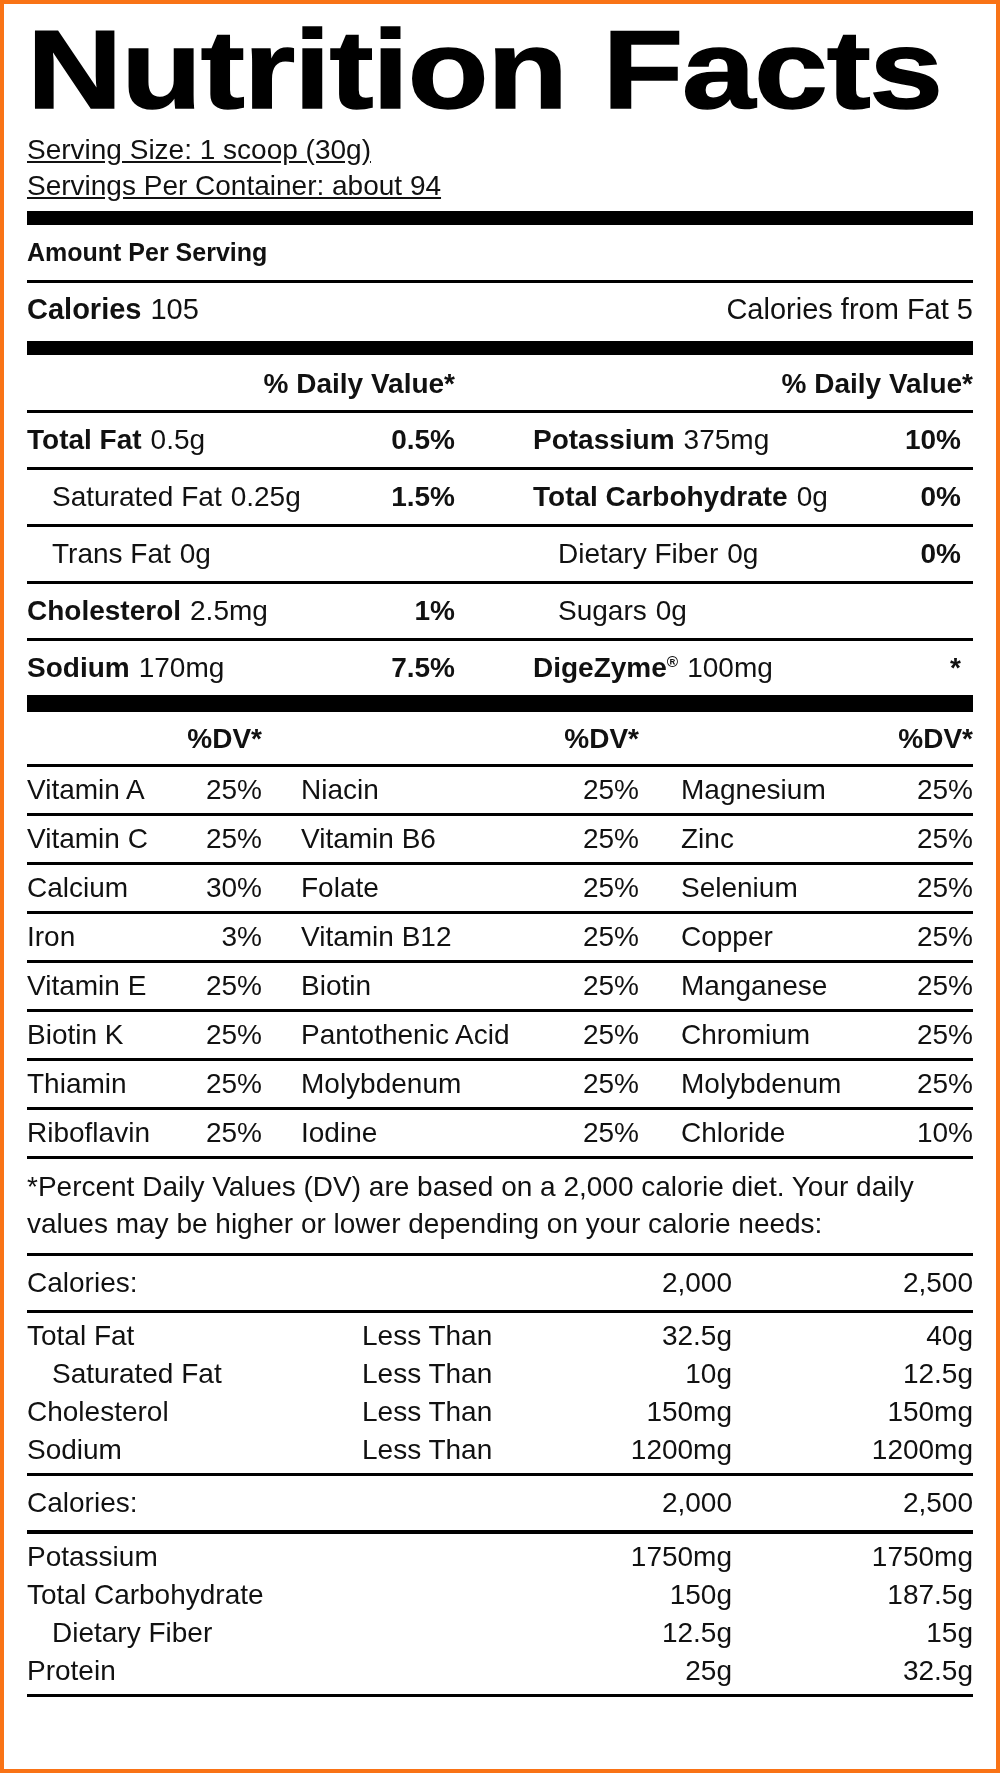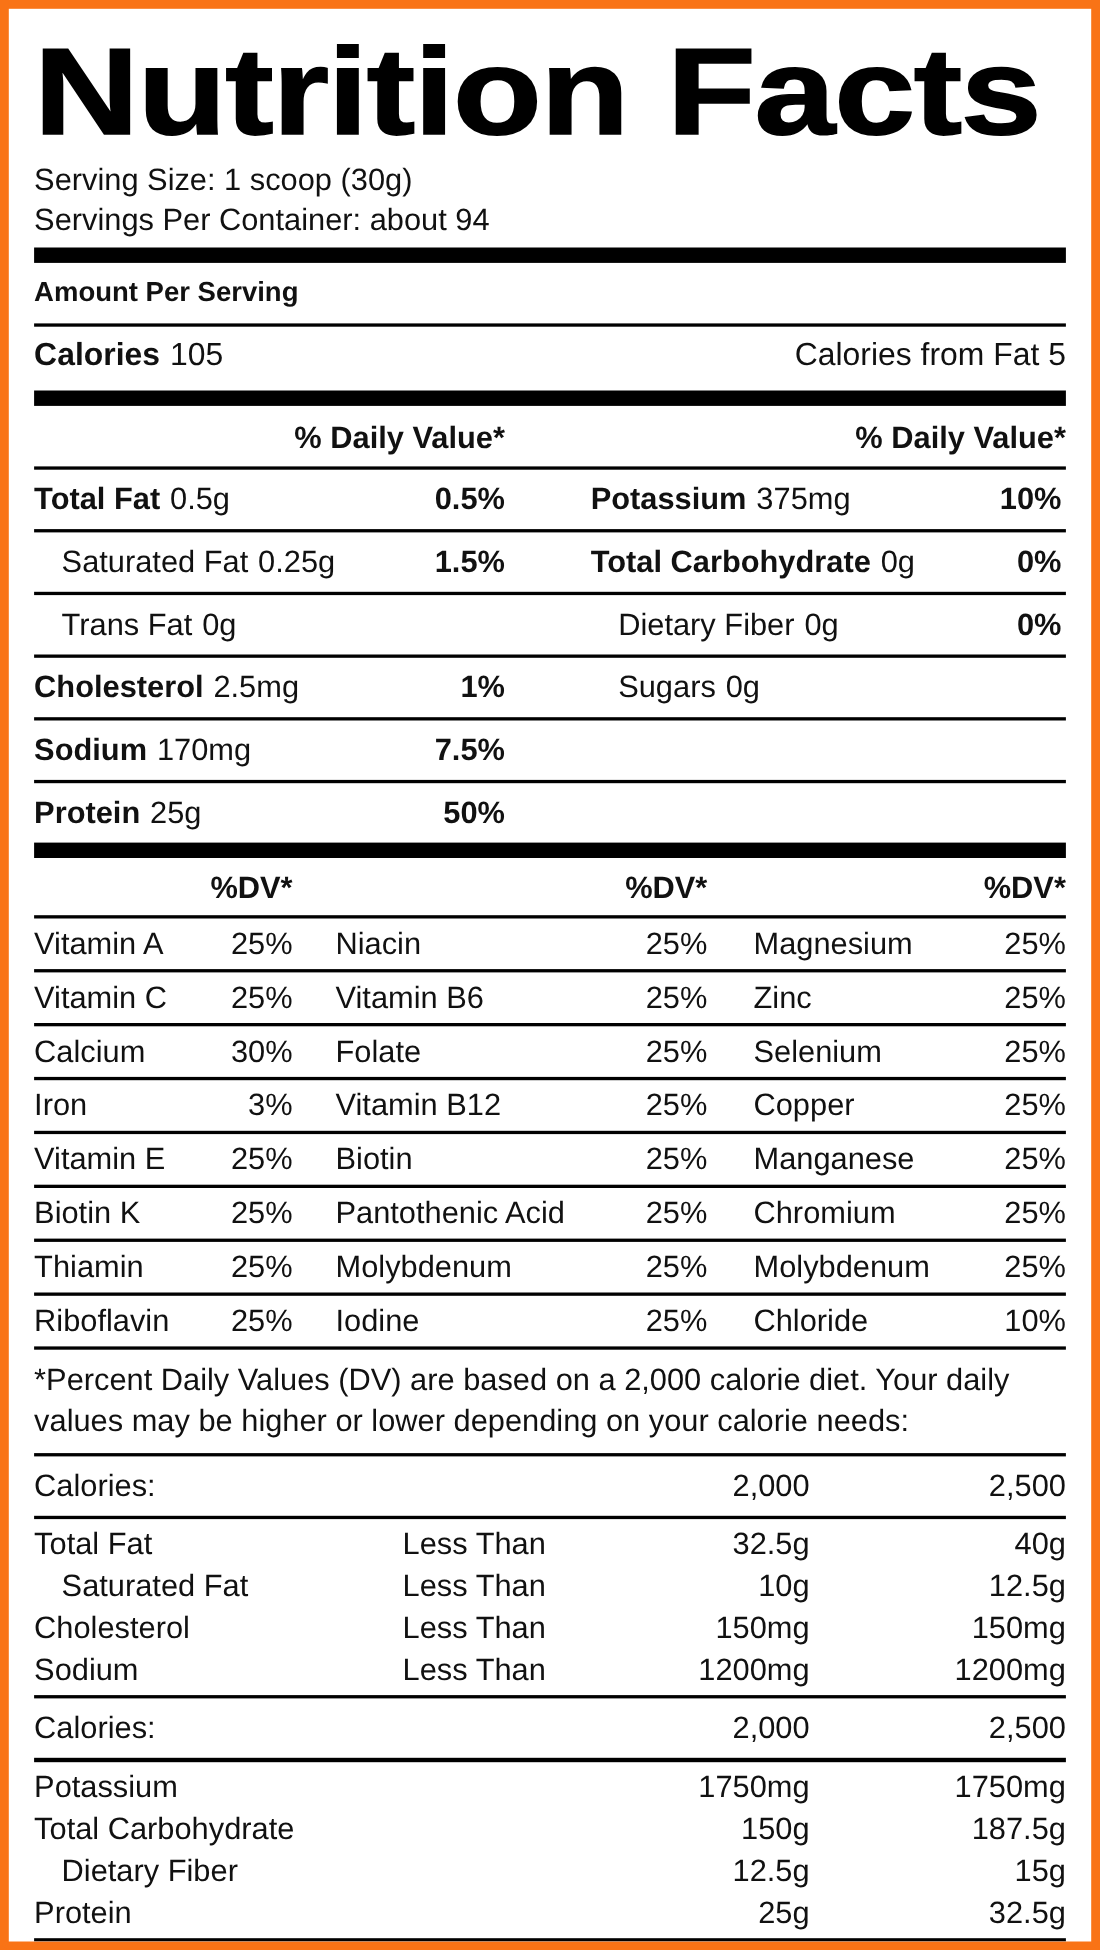--- a/index.html
+++ b/index.html
@@ -1,28 +1,28 @@
 <!DOCTYPE html>
 <html><head>
 <meta charset="utf-8">
 <style>
   html,body{margin:0;padding:0;background:#fff;}
   .label{
     width:1000px;height:1773px;box-sizing:border-box;
-    border:8px solid #f97316;background:#fff;
-    padding:16px 23px;overflow:hidden;
+    border:4px solid #f97316;background:#fff;
+    padding:6px 23px;overflow:hidden;
     font-family:"Liberation Sans",sans-serif;color:#111;
   }
   .title{
     font-size:112px;font-weight:800;letter-spacing:-1px;line-height:1.0;
     margin-top:4px;color:#000;white-space:nowrap;
     transform:scaleX(1.18);transform-origin:left center;
     -webkit-text-stroke:1.5px #000;
   }
-  .serving{font-size:28px;line-height:1.2;margin-top:6px;}
+  .serving{font-size:28px;line-height:1.2;margin-top:6px;text-decoration:underline;}
   .serving div{padding:1px 0;}
   .bar{height:14px;background:#000;}
   .thin{height:3px;background:#000;}
   .thin2{height:4px;background:#000;}
   .mt8{margin-top:8px;}
   .aps{font-size:25px;font-weight:700;padding:13px 0;}
   .cal-row{display:flex;justify-content:space-between;align-items:flex-end;font-size:29px;padding:10px 0 15px;}
   .b{font-weight:700;}
   .dv-head{display:flex;font-size:28px;font-weight:700;padding:13px 0 10px;}
   .dv-head .l{width:428px;text-align:right;}
@@ -129,33 +129,27 @@
         <span class="pct"></span>
       </div>
   </div>
   <div class="thin"></div>
 
   <div class="nut-row">
     <div class="half l">
         <span><span class="b">Sodium</span><span class="amt">170mg</span></span>
         <span class="pct">7.5%</span>
       </div>
-  </div>
-  <div class="thin"></div>
-
-  <div class="nut-row">
-    <div class="half l">
-        <span><span class="b">Protein</span><span class="amt">25g</span></span>
-        <span class="pct">50%</span>
-      </div>
-    <div class="half r">
-        <span><span class="b"></span></span>
-        <span class="pct"></span>
-      </div>
-  </div>
+    <div class="half r">
+        <span><span class="b">DigeZyme</span><sup class="mark b">®</sup><span class="amt">100mg</span></span>
+        <span class="pct">*</span>
+      </div>
+  </div>
+  <div class="thin"></div>
+
 
   <div class="bar"></div>
 
   <div class="vit-head">
     <span class="vc1" style="text-align:right">%DV*</span>
       <span class="gap1"></span>
     <span class="vc2" style="text-align:right">%DV*</span>
       <span class="gap2"></span>
     <span class="vc3" style="text-align:right">%DV*</span>
   </div>

